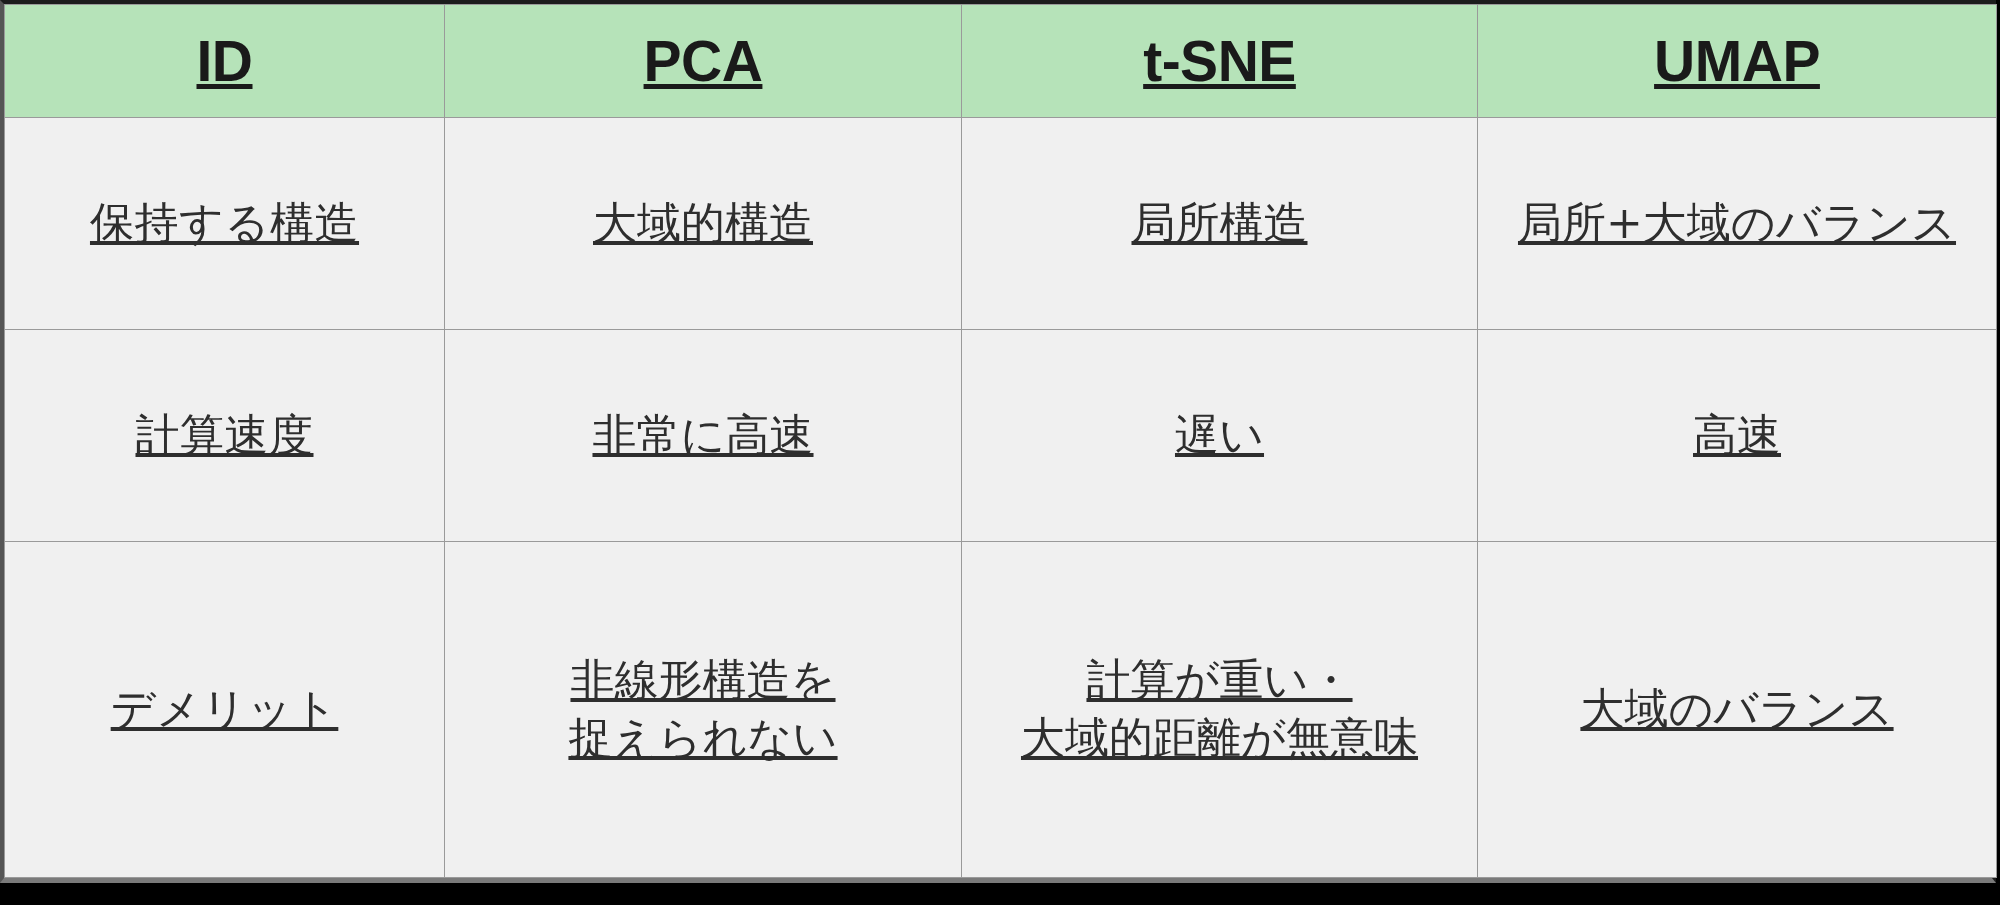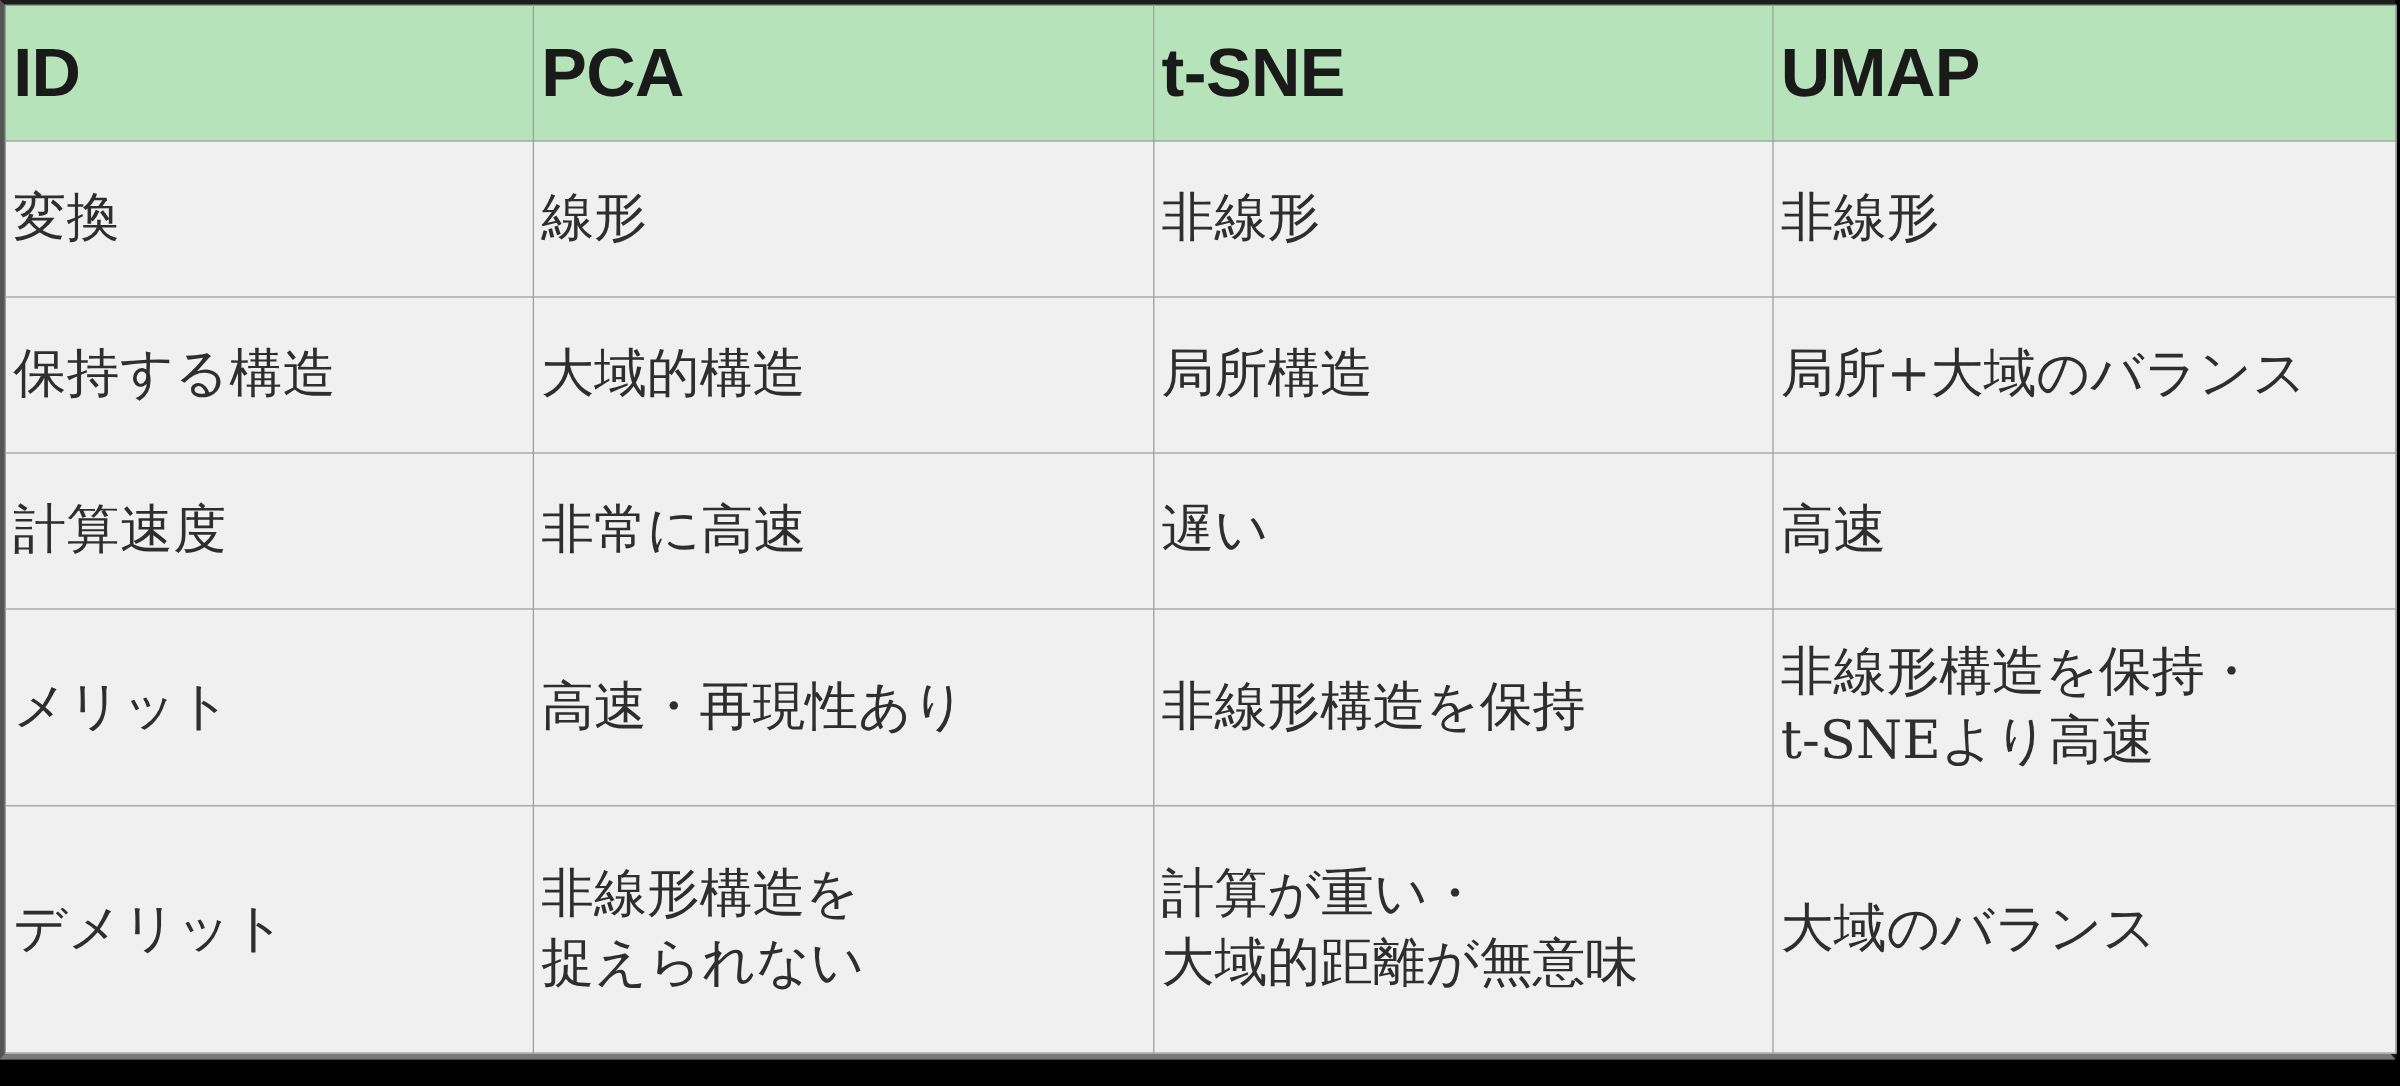--- a/index.html
+++ b/index.html
@@ -45,24 +45,25 @@
     background: #f0f0f0;
   }
 
   table.comparison col.c-id    { width: 440px; }
   table.comparison col.c-pca   { width: 517px; }
   table.comparison col.c-tsne  { width: 516px; }
   table.comparison col.c-umap  { width: 519px; }
 
   th, td {
     border: 1px solid #9a9a9a;
-    text-align: left;
+    text-align: center;
     vertical-align: middle;
     padding: 0 6px;
     box-sizing: border-box;
+    text-decoration: underline;
   }
 
   thead th {
     background: #b6e3b9;
     color: #1a1a1a;
     font-family: "Liberation Sans", "DejaVu Sans", sans-serif;
     font-weight: bold;
     font-size: 57px;
     letter-spacing: -0.5px;
     height: 113px;
@@ -101,43 +102,30 @@
       <thead>
         <tr>
           <th>ID</th>
           <th>PCA</th>
           <th>t-SNE</th>
           <th>UMAP</th>
         </tr>
       </thead>
       <tbody>
         <tr class="r-short">
-          <td class="label-cell">変換</td>
-          <td>線形</td>
-          <td>非線形</td>
-          <td>非線形</td>
-        </tr>
-        <tr class="r-short">
           <td class="label-cell">保持する構造</td>
           <td>大域的構造</td>
           <td>局所構造</td>
           <td>局所+大域のバランス</td>
         </tr>
         <tr class="r-short">
           <td class="label-cell">計算速度</td>
           <td>非常に高速</td>
           <td>遅い</td>
           <td>高速</td>
-        </tr>
-        <tr class="r-tall">
-          <td class="label-cell">メリット</td>
-          <td>高速・再現性あり</td>
-          <td>非線形構造を保持</td>
-          <td>非線形構造を保持・
-t-SNEより高速</td>
         </tr>
         <tr class="r-last">
           <td class="label-cell">デメリット</td>
           <td>非線形構造を
 捉えられない</td>
           <td>計算が重い・
 大域的距離が無意味</td>
           <td>大域のバランス</td>
         </tr>
       </tbody>

